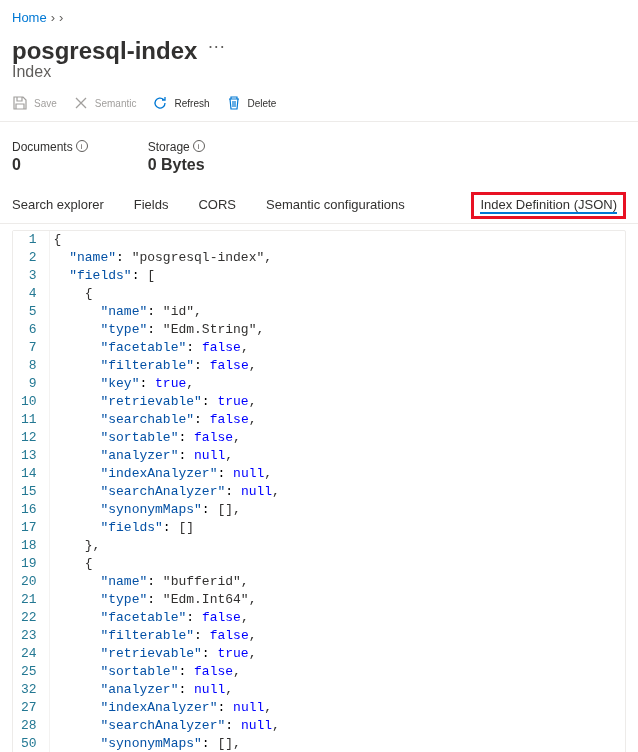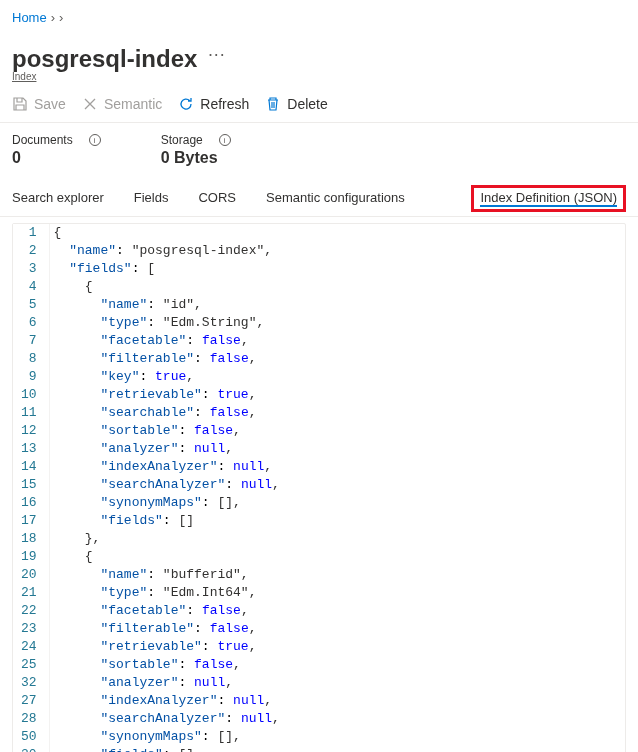--- a/index.html
+++ b/index.html
@@ -12,36 +12,36 @@
     width: 638px;
   }
   .page { padding: 6px 12px 0 12px; }
 
   
   .breadcrumb { display: flex; align-items: center; gap: 4px; font-size: 13px; padding: 4px 0; }
   .breadcrumb a { color: #0078d4; text-decoration: none; cursor: pointer; }
   .breadcrumb .sep { color: #605e5c; }
 
   
-  .title-row { display: flex; align-items: flex-start; gap: 10px; margin-top: 16px; }
+  .title-row { display: flex; align-items: flex-start; gap: 10px; margin-top: 8px; }
   .title { font-size: 24px; font-weight: 600; margin: 0; }
   .title-more { color:#605e5c; font-size:18px; line-height:1; cursor:pointer; }
-  .subtitle { font-size: 10px; color:#605e5c; margin-top: -2px; text-decoration: underline; }
+  .subtitle { font-size: 16px; color:#605e5c; margin-top: -2px; }
 
   
-  .toolbar { display:flex; align-items:center; gap:16px; margin-top:14px; padding-bottom:6px; font-size:14px; }
+  .toolbar { display:flex; align-items:center; gap:16px; margin-top:14px; padding-bottom:6px; font-size:10px; }
   .tbtn { display:flex; align-items:center; gap:6px; cursor:pointer; }
   .tbtn.disabled { color:#a19f9d; cursor:default; }
   .ico { width:16px; height:16px; display:inline-flex; align-items:center; justify-content:center; }
   .ico svg { stroke: currentColor; fill:none; }
   hr.div { border:none; border-top:1px solid #edebe9; margin:4px -12px 10px -12px; }
 
   
   .stats { display:flex; gap:60px; margin-top:4px; }
-  .stat-label { font-size:12px; color:#323130; display:flex; align-items:center; gap:16px; }
+  .stat-label { font-size:12px; color:#323130; display:flex; align-items:flex-start; gap:3px;margin-top:8px; }
   .info-ico { width:12px;height:12px;border:1px solid #605e5c;border-radius:50%;display:inline-flex;align-items:center;justify-content:center;font-size:8px;color:#605e5c;}
   .stat-val { font-size:16px; font-weight:600; margin-top:2px; }
 
   
   .tabs { display:flex; gap:30px; margin-top:18px; font-size:13px; align-items:center; }
   .tab { cursor:pointer; padding:4px 0 6px 0; white-space:nowrap; }
   .tab.active { border-bottom:2px solid #0078d4; color:#323130; }
   .tab-highlight { border:3px solid #e81123; padding:2px 6px; margin-left:auto; }
   .tab-highlight .tab { padding:0; }
   hr.tabdiv { border:none; border-top:1px solid #edebe9; margin:4px -12px 0 -12px; }

